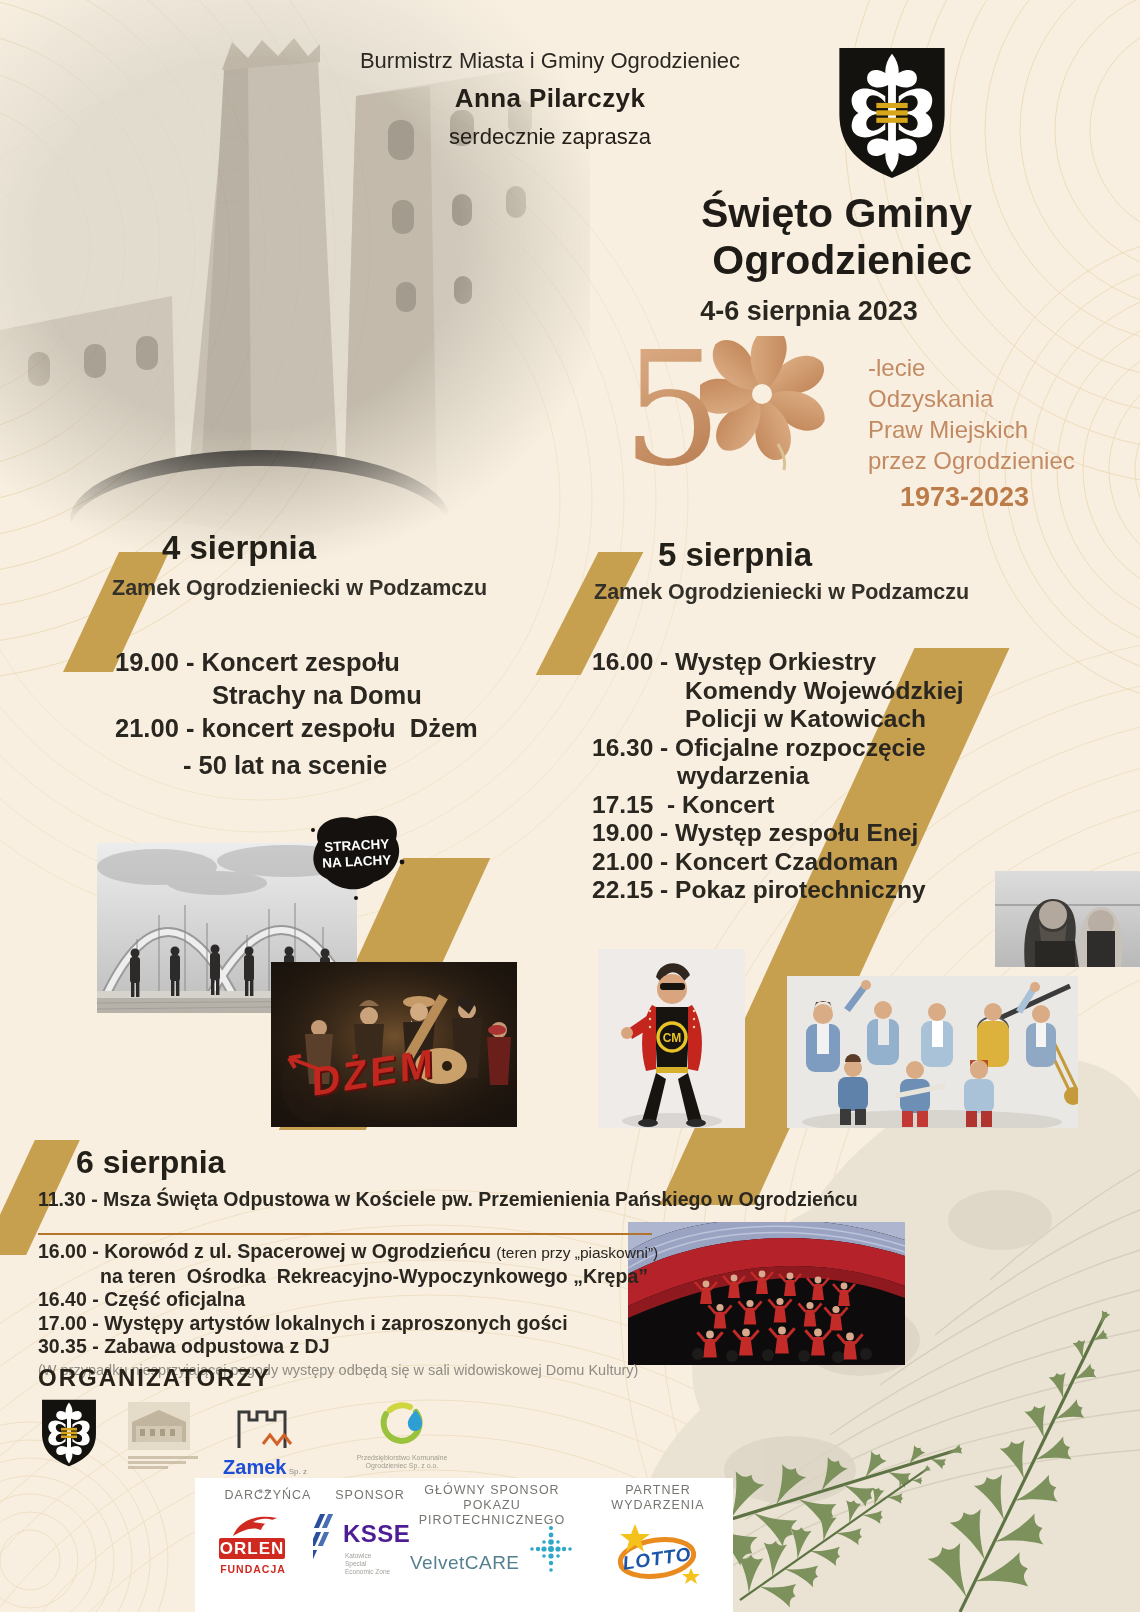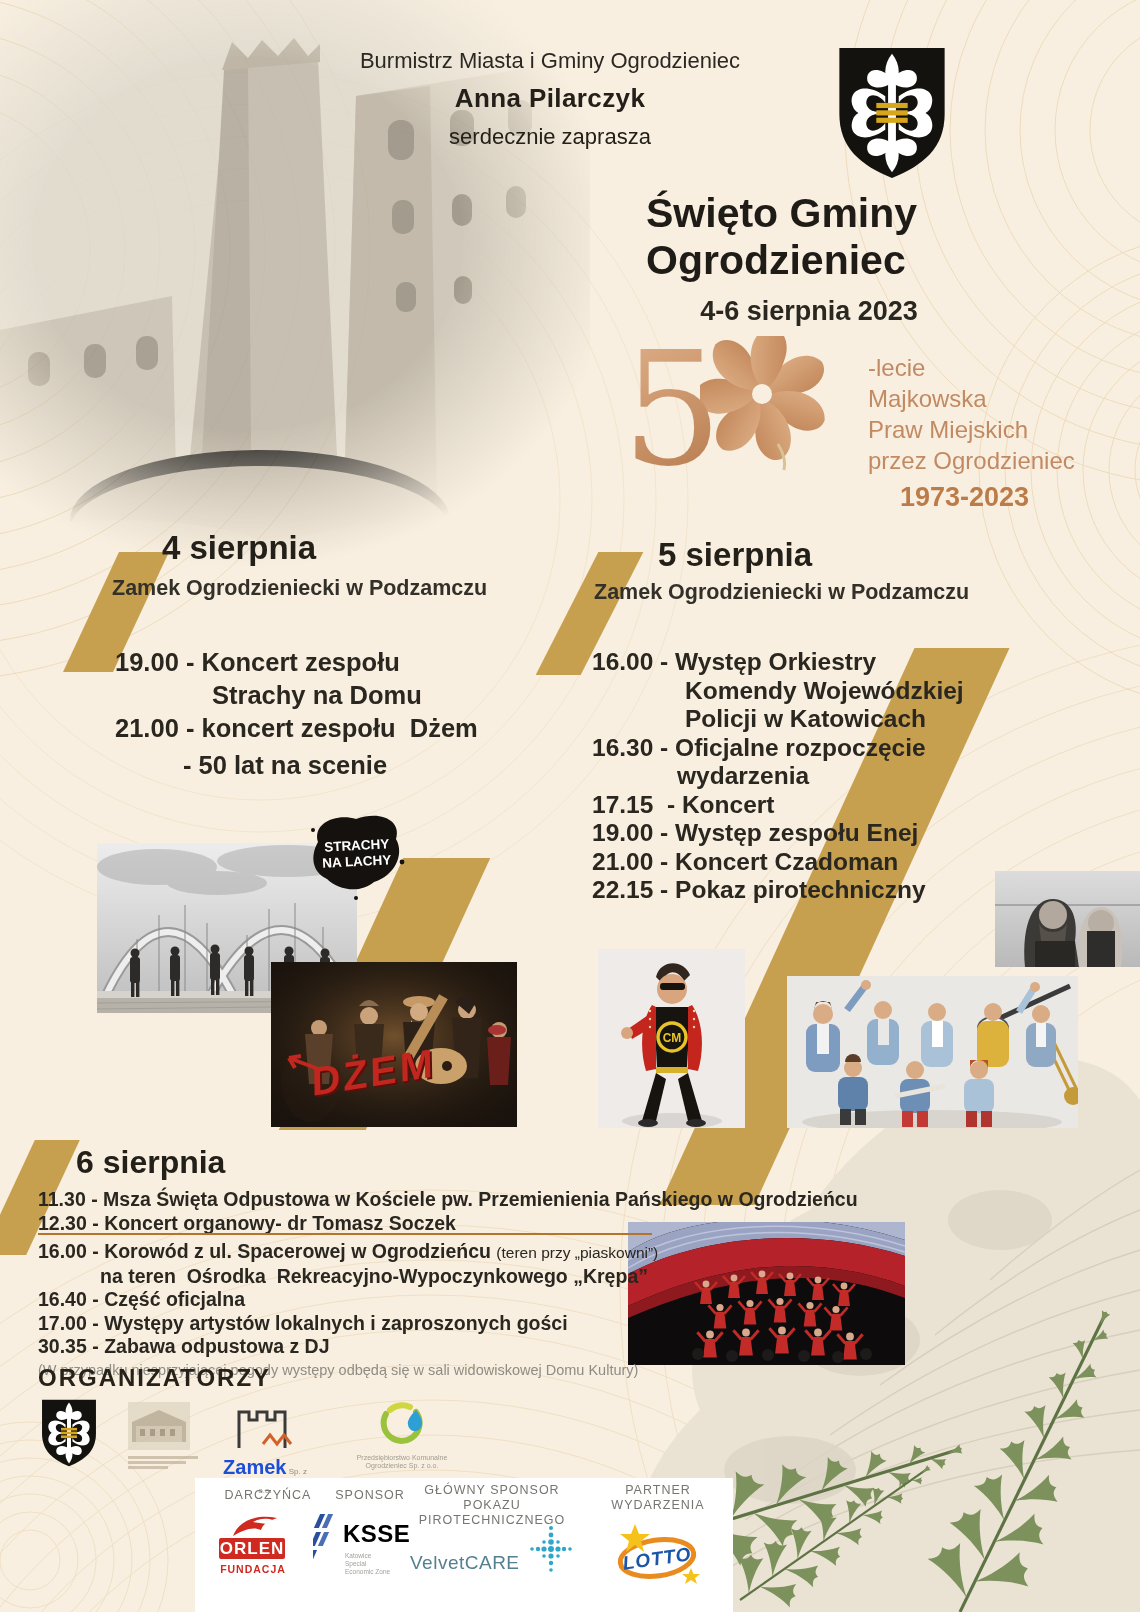--- a/index.html
+++ b/index.html
@@ -6,21 +6,21 @@
   #poster{position:relative;width:1140px;height:1612px;overflow:hidden;
     background:#f8efe0;font-family:"Liberation Sans",sans-serif;color:#242019;}
   .abs{position:absolute;}
   .ev{white-space:pre-wrap;}
   
   .inv{left:315px;top:48px;width:470px;text-align:center;z-index:6;}
   .inv .l1{font-size:22px;font-weight:500;color:#2b2823;}
   .inv .nm{font-size:26px;font-weight:700;margin-top:9px;letter-spacing:.4px;}
   .inv .l2{font-size:22px;font-weight:500;margin-top:10px;}
   .crest-main{left:836px;top:44px;width:112px;height:138px;z-index:6;}
-  .title{left:646px;top:190px;width:326px;text-align:left;z-index:6;
+  .title{left:646px;top:190px;width:326px;text-align:right;z-index:6;
     font-size:41px;line-height:47px;font-weight:700;color:#1f1c17;}
   .dates{left:646px;top:296px;width:326px;text-align:center;z-index:6;
     font-size:27px;font-weight:700;color:#2a2721;}
   
   .big5{left:622px;top:330px;z-index:6;font-family:"DejaVu Serif",serif;font-size:158px;line-height:1;
     background:linear-gradient(150deg,#e0b18a,#b5784b);-webkit-background-clip:text;background-clip:text;color:transparent;}
   .rosette{left:700px;top:336px;z-index:5;}
   .annv{left:868px;top:352px;z-index:6;color:#c28a63;font-size:24px;line-height:31px;font-weight:500;}
   .annv .years{margin-top:6px;margin-left:32px;font-size:27px;font-weight:700;color:#bc7c49;}
   
@@ -45,21 +45,21 @@
   .zamek-lab{font-size:20px;font-weight:700;color:#1d4ed8;}
   .zamek-suf{font-size:8px;color:#8c8c8c;font-weight:400;}
   .pk-cap{font-size:7px;color:#a09c90;line-height:8px;text-align:center;}
   .panel{left:195px;top:1478px;width:538px;height:134px;background:#ffffff;z-index:5;}
   .sp-label{position:absolute;top:10px;font-size:12.5px;letter-spacing:1px;color:#777570;font-weight:500;
     text-align:center;line-height:15px;}
   .orlen-box{position:absolute;left:0;top:26px;width:66px;height:21px;background:#d0291f;border-radius:2px;
     color:#fff;font-weight:800;font-size:17px;text-align:center;line-height:21px;letter-spacing:1px;}
   .orlen-fund{position:absolute;left:-6px;top:49px;width:80px;text-align:center;color:#d0291f;
     font-size:10.5px;letter-spacing:1px;font-weight:600;}
-  .ksse-txt{position:absolute;left:30px;top:8px;font-size:24px;font-weight:800;color:#000000;letter-spacing:.5px;}
+  .ksse-txt{position:absolute;left:30px;top:8px;font-size:24px;font-weight:800;color:#4c1d95;letter-spacing:.5px;}
   .ksse-cap{position:absolute;left:32px;top:40px;font-size:6.5px;line-height:8px;color:#a3a19c;}
   .velvet{position:absolute;font-size:19px;font-weight:500;color:#54808f;letter-spacing:.5px;}
   svg text{font-family:"Liberation Sans",sans-serif;}
 </style>
 </head>
 <body>
 
 <div id="poster">
 
   <svg class="abs" style="left:0;top:0;z-index:0;" width="1140" height="1612" viewBox="0 0 1140 1612">
@@ -266,21 +266,21 @@
       <use href="#petal" transform="rotate(153)"></use>
       <use href="#petal" transform="rotate(204)"></use>
       <use href="#petal" transform="rotate(255)"></use>
       <use href="#petal" transform="rotate(306)"></use>
       <circle cx="0" cy="0" r="10" fill="#f8efe0"></circle>
     </g>
     <path d="M78 108 C84 118 86 126 84 134" stroke="#d9c294" stroke-width="3" fill="none"></path>
   </svg>
   <div class="abs annv">
     <div>-lecie</div>
-    <div>Majkowska</div>
+    <div>Odzyskania</div>
     <div>Praw Miejskich</div>
     <div>przez Ogrodzieniec</div>
     <div class="years">1973-2023</div>
   </div>
 
   <div class="abs day-title" style="left:162px;top:529px;">4 sierpnia</div>
   <div class="abs venue" style="left:112px;top:576px;">Zamek Ogrodzieniecki w Podzamczu</div>
   <div class="abs events" style="left:115px;top:646px;width:460px;">
     <div class="ev">19.00 - Koncert zespołu</div>
     <div class="ev" style="padding-left:97px;">Strachy na Domu</div>
@@ -598,21 +598,20 @@
           <circle cx="176" cy="134" r="6"></circle>
           <circle cx="210" cy="135" r="6"></circle>
           <circle cx="238" cy="132" r="6"></circle>
         </g>
     </svg>
   </div>
 
   <div class="abs day-title" style="left:76px;top:1144px;font-size:32px;">6 sierpnia</div>
   <div class="abs d3" style="left:38px;top:1188px;width:1000px;">
     <div class="ev">11.30 - Msza Święta Odpustowa w Kościele pw. Przemienienia Pańskiego w Ogrodzieńcu</div>
-    <div class="ev">12.30 - Koncert organowy- dr Tomasz Soczek</div>
   </div>
   <div class="abs divider" style="left:38px;top:1233px;width:614px;"></div>
   <div class="abs d3" style="left:38px;top:1240px;width:1000px;">
     <div class="ev"><span>16.00 - Korowód z ul. Spacerowej w Ogrodzieńcu </span><span class="small">(teren przy „piaskowni”)</span></div>
     <div class="ev" style="padding-left:62px;">na teren  Ośrodka  Rekreacyjno-Wypoczynkowego „Krępa”</div>
     <div class="ev">16.40 - Część oficjalna</div>
     <div class="ev">17.00 - Występy artystów lokalnych i zaproszonych gości</div>
     <div class="ev">30.35 - Zabawa odpustowa z DJ</div>
   </div>
   <div class="abs note" style="left:38px;top:1362px;width:760px;">(W przypadku niesprzyjającej pogody występy odbędą się w sali widowiskowej Domu Kultury)</div>

